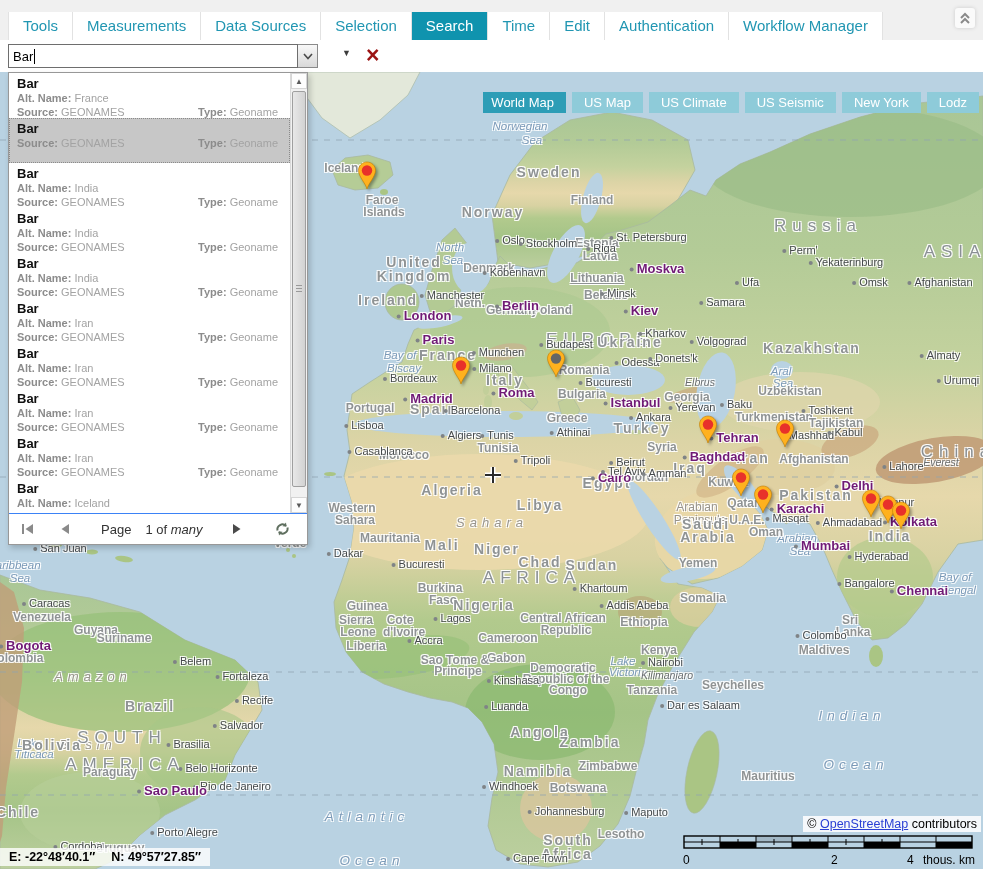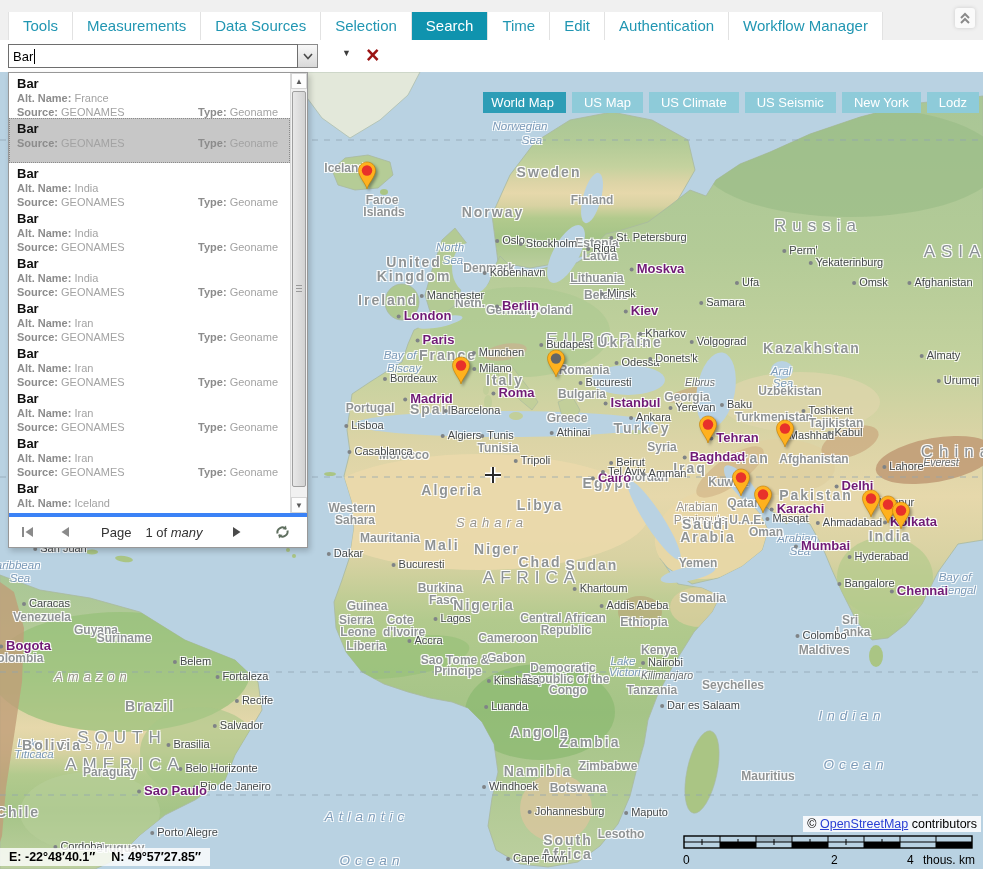--- a/index.html
+++ b/index.html
@@ -67,21 +67,21 @@
   .ri-name{font-size:13px;font-weight:bold;color:#111;line-height:15px;}
   .ri-alt{font-size:11px;line-height:14px;}
   .ri-row{display:flex;justify-content:space-between;font-size:11px;line-height:14px;padding-right:2px;}
   .ri-lab{color:#8c8c8c;font-weight:bold;}
   .ri-val{color:#a3a3a3;}
   .results-scrollbar{position:absolute;right:0;top:0;width:17px;height:440px;background:#f1f1f1;border-left:1px solid #d9d9d9;box-sizing:border-box;}
   .sb-btn{height:16px;display:flex;align-items:center;justify-content:center;font-size:8px;color:#5a5a5a;background:#fdfdfd;border:1px solid #d5d5d5;box-sizing:border-box;cursor:pointer;}
   .sb-btn.down{position:absolute;bottom:0;left:0;right:0;}
   .sb-thumb{position:absolute;left:1px;top:18px;width:14px;height:396px;background:linear-gradient(90deg,#e8e8e8,#d2d2d2);border:1px solid #9f9f9f;border-radius:2px;box-sizing:border-box;cursor:pointer;}
   .sb-thumb .grip{position:absolute;left:3px;right:3px;top:50%;height:7px;margin-top:-4px;background:repeating-linear-gradient(#9a9a9a 0 1px,transparent 1px 3px);}
-  .pagination{height:30px;border-top:4px solid #3b82f6;display:flex;align-items:center;padding:0 10px;background:#fff;}
+  .pagination{height:30px;border-top:1px solid #3b82f6;display:flex;align-items:center;padding:0 10px;background:#fff;}
   .pg-btn{width:16px;display:flex;align-items:center;justify-content:center;cursor:pointer;}
   .pg-prev{margin-left:22px;}
   .pg-label{margin-left:28px;font-size:13px;color:#333;}
   .pg-status{margin-left:14px;font-size:13px;color:#333;}
   .pg-status .it{font-style:italic;}
   .pg-next{margin-left:26px;}
   .pg-refresh{margin-left:30px;}
 </style>
 </head>
 <body>

